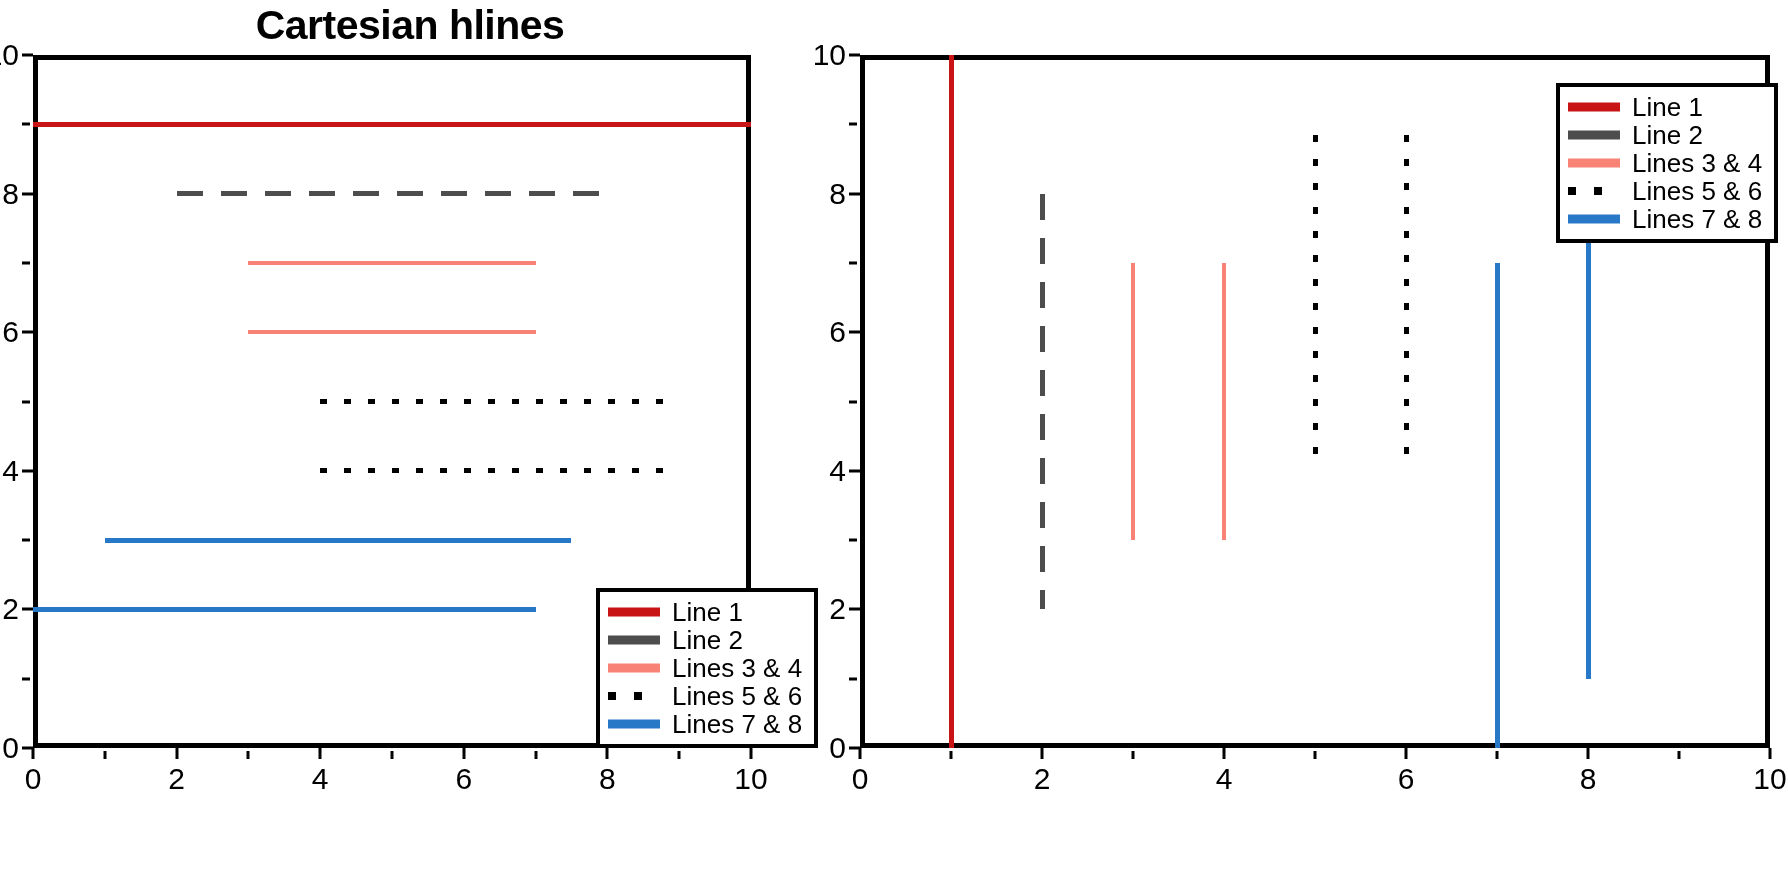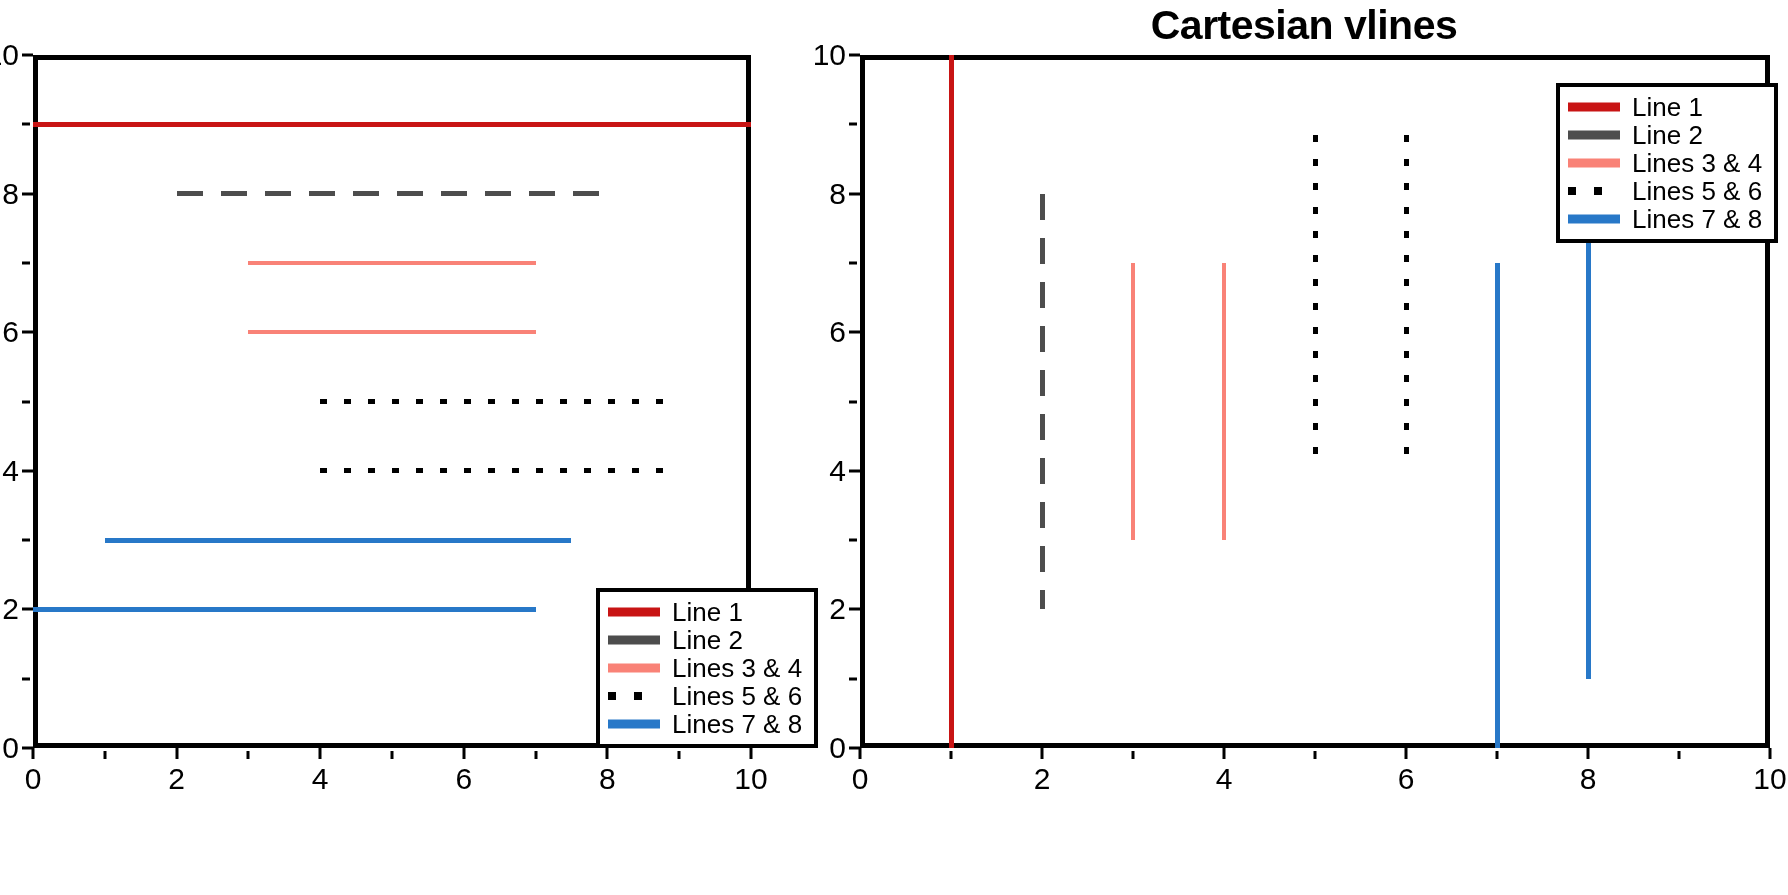--- a/index.html
+++ b/index.html
@@ -43,20 +43,21 @@
   .legend-swatch{width:52px;height:22px;position:relative;margin-right:12px;flex:0 0 52px;}
   .legend-swatch .bar{position:absolute;top:50%;left:0;right:0;transform:translateY(-50%);}
   .legend-label{font-size:26px;color:#000;white-space:nowrap;line-height:1;font-family:"Liberation Sans",sans-serif;}
 </style>
 </head>
 <body>
 
 <div class="figure">
 
   <div class="panel" id="panel-left">
+    <div class="panel-title">Cartesian hlines</div>
     <div class="axes" id="axes-left" style="left: 33px; top: 55px; width: 718px; height: 693px;">
       <div class="axes-frame"></div>
     <div class="tick-x" style="left: 0px;"></div>
         <div class="xlabel" style="left: 0px;">0</div>
         <div class="tick-x" style="left: 143.6px;"></div>
         <div class="xlabel" style="left: 143.6px;">2</div>
         <div class="tick-x" style="left: 287.2px;"></div>
         <div class="xlabel" style="left: 287.2px;">4</div>
         <div class="tick-x" style="left: 430.8px;"></div>
         <div class="xlabel" style="left: 430.8px;">6</div>
@@ -123,21 +124,20 @@
         <div class="legend-row">
           <span class="legend-swatch">
             <span class="bar" style="height: 9px; background: rgb(40, 120, 200);"></span>
           </span>
           <span class="legend-label">Lines 7 &amp; 8</span>
         </div>
       </div>
   </div>
 
   <div class="panel" id="panel-right">
-    <div class="panel-title">Cartesian vlines</div>
     <div class="axes" id="axes-right" style="left: 40px; top: 55px; width: 910px; height: 693px;">
       <div class="axes-frame"></div>
     <div class="tick-x" style="left: 0px;"></div>
         <div class="xlabel" style="left: 0px;">0</div>
         <div class="tick-x" style="left: 182px;"></div>
         <div class="xlabel" style="left: 182px;">2</div>
         <div class="tick-x" style="left: 364px;"></div>
         <div class="xlabel" style="left: 364px;">4</div>
         <div class="tick-x" style="left: 546px;"></div>
         <div class="xlabel" style="left: 546px;">6</div>

